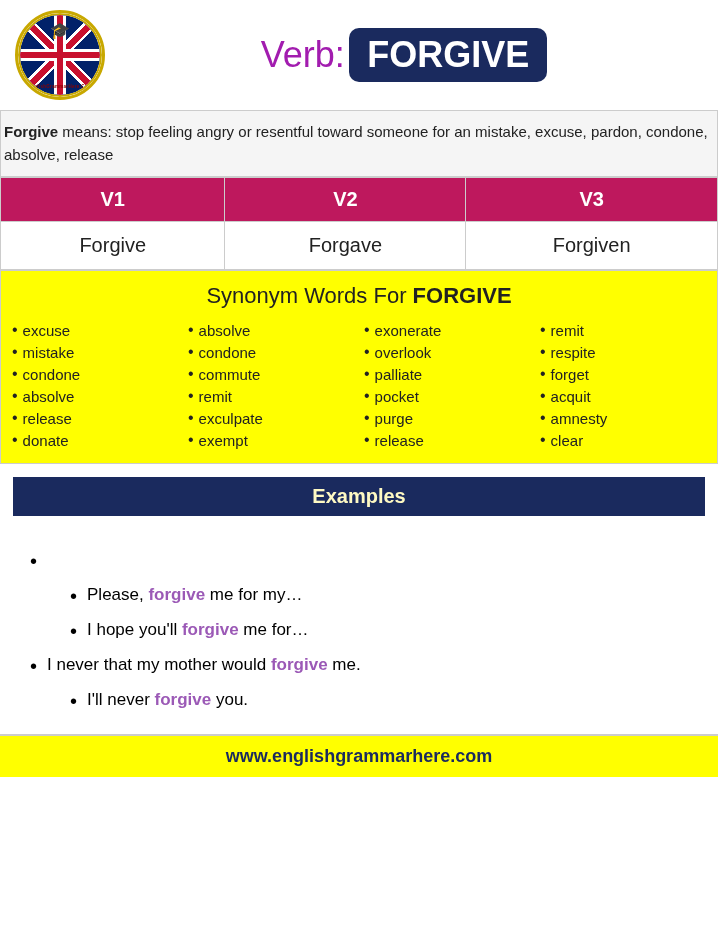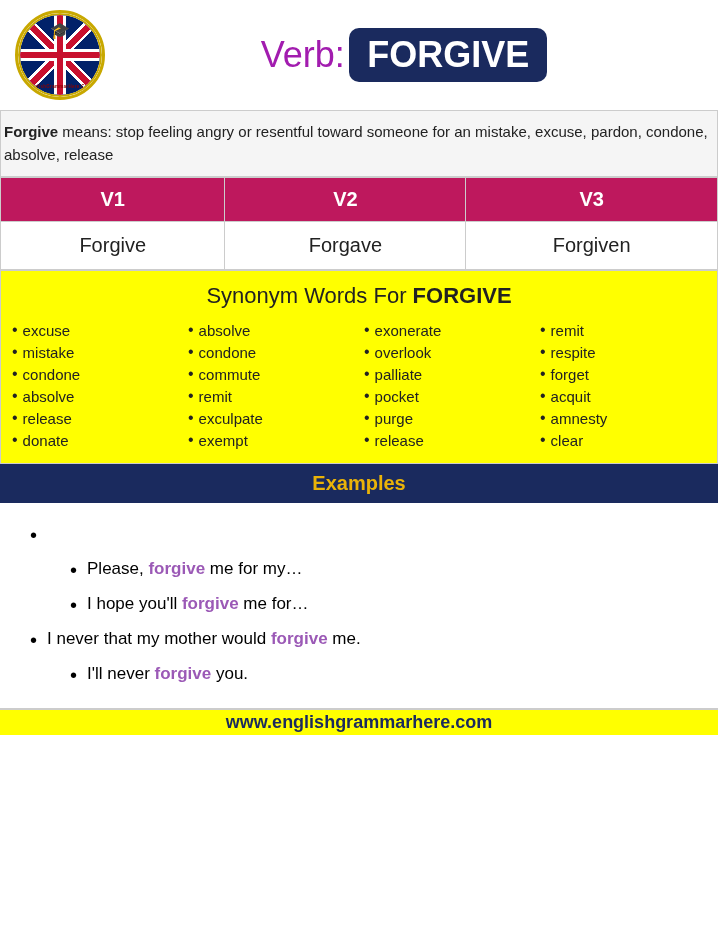--- a/index.html
+++ b/index.html
@@ -133,37 +133,37 @@
     }
     .bullet {
       color: #222;
       font-size: 16px;
       flex-shrink: 0;
     }
 
     
     .examples-header {
       background: #1a2a5e;
-      color: #eab308;
+      color: #fef9c3;
       text-align: center;
       font-size: 20px;
       font-weight: bold;
       padding: 8px;
-      margin: 0;
+      margin: 13px;
     }
     .examples-body {
       background: #fff;
       padding: 15px 30px;
     }
 
     
     .footer {
       background: #ffff00;
       text-align: center;
-      padding: 2px;
+      padding: 10px;
       font-size: 18px;
       font-weight: bold;
       color: #1a2a5e;
       border-top: 2px solid #ccc;
     }
   </style>
 </head>
 <body>
 
 <div class="header">

